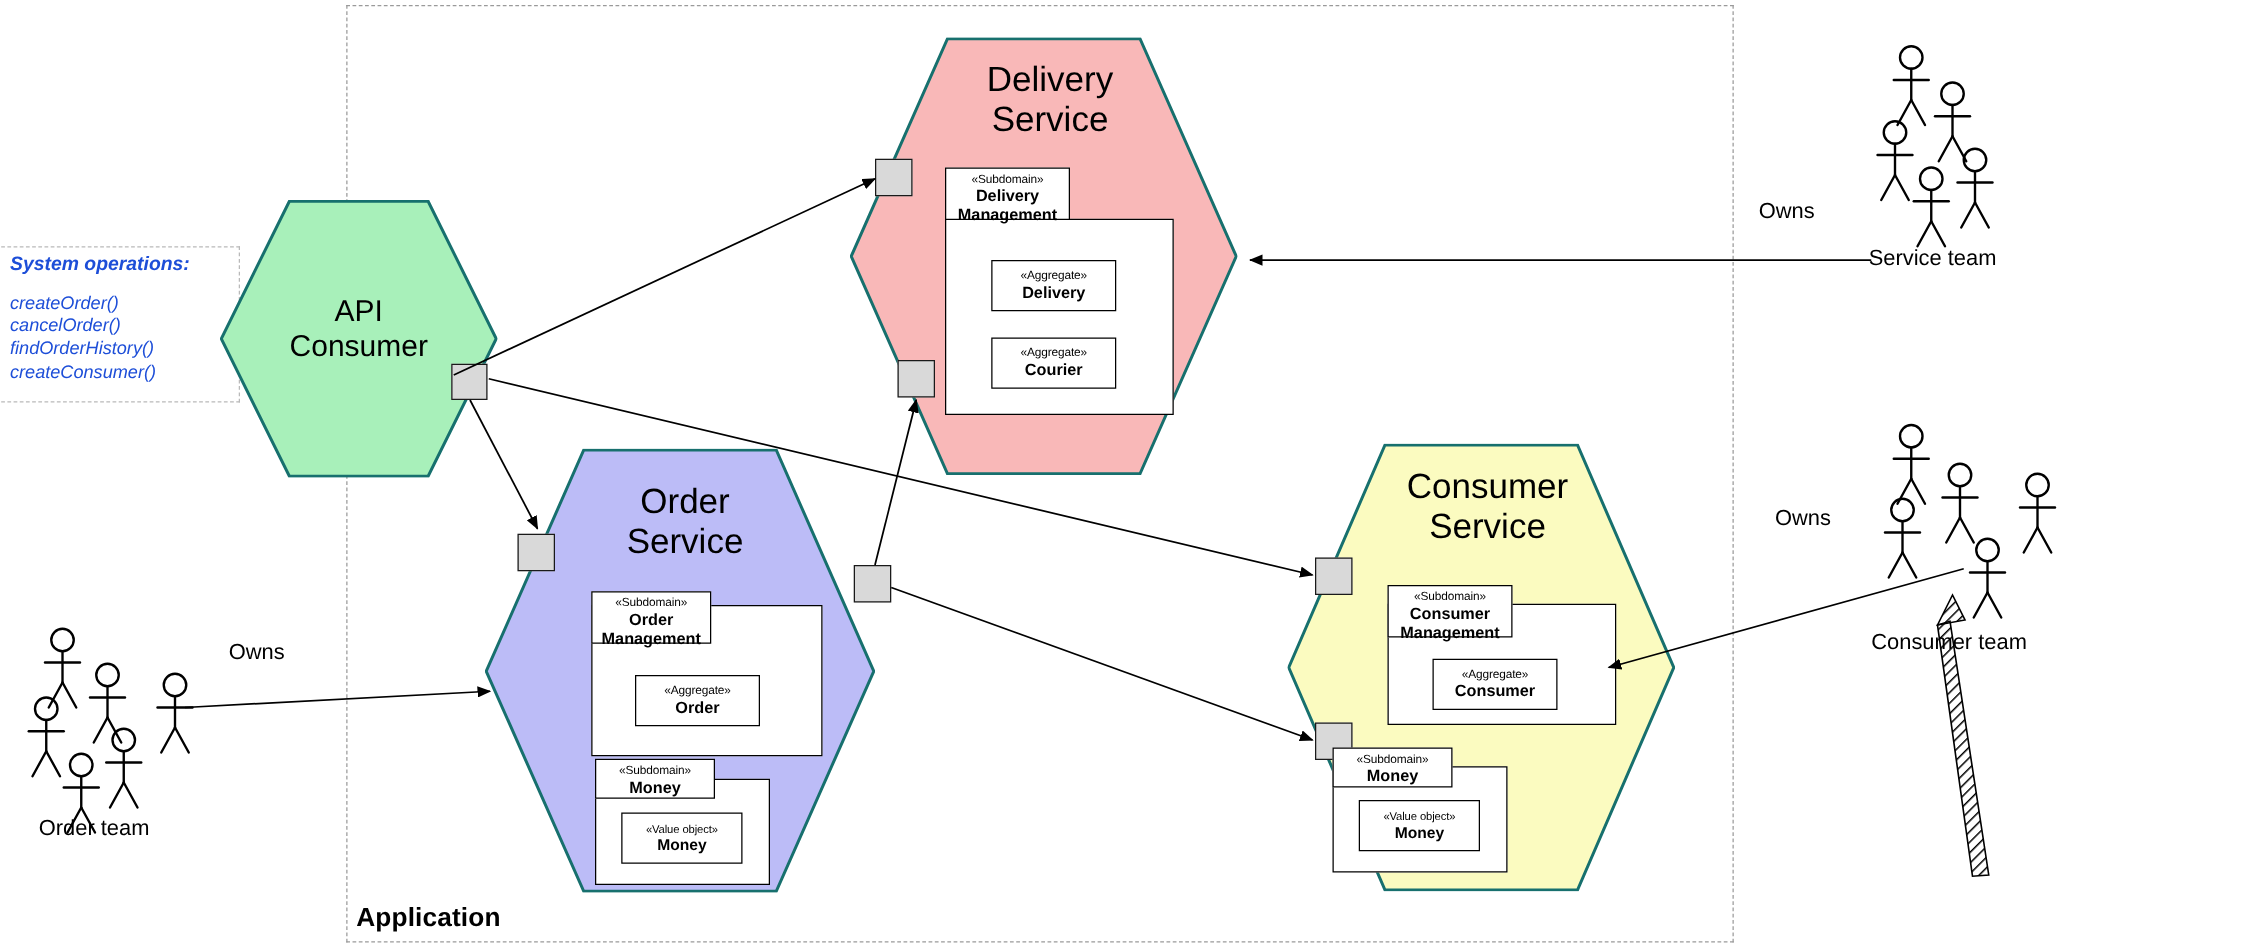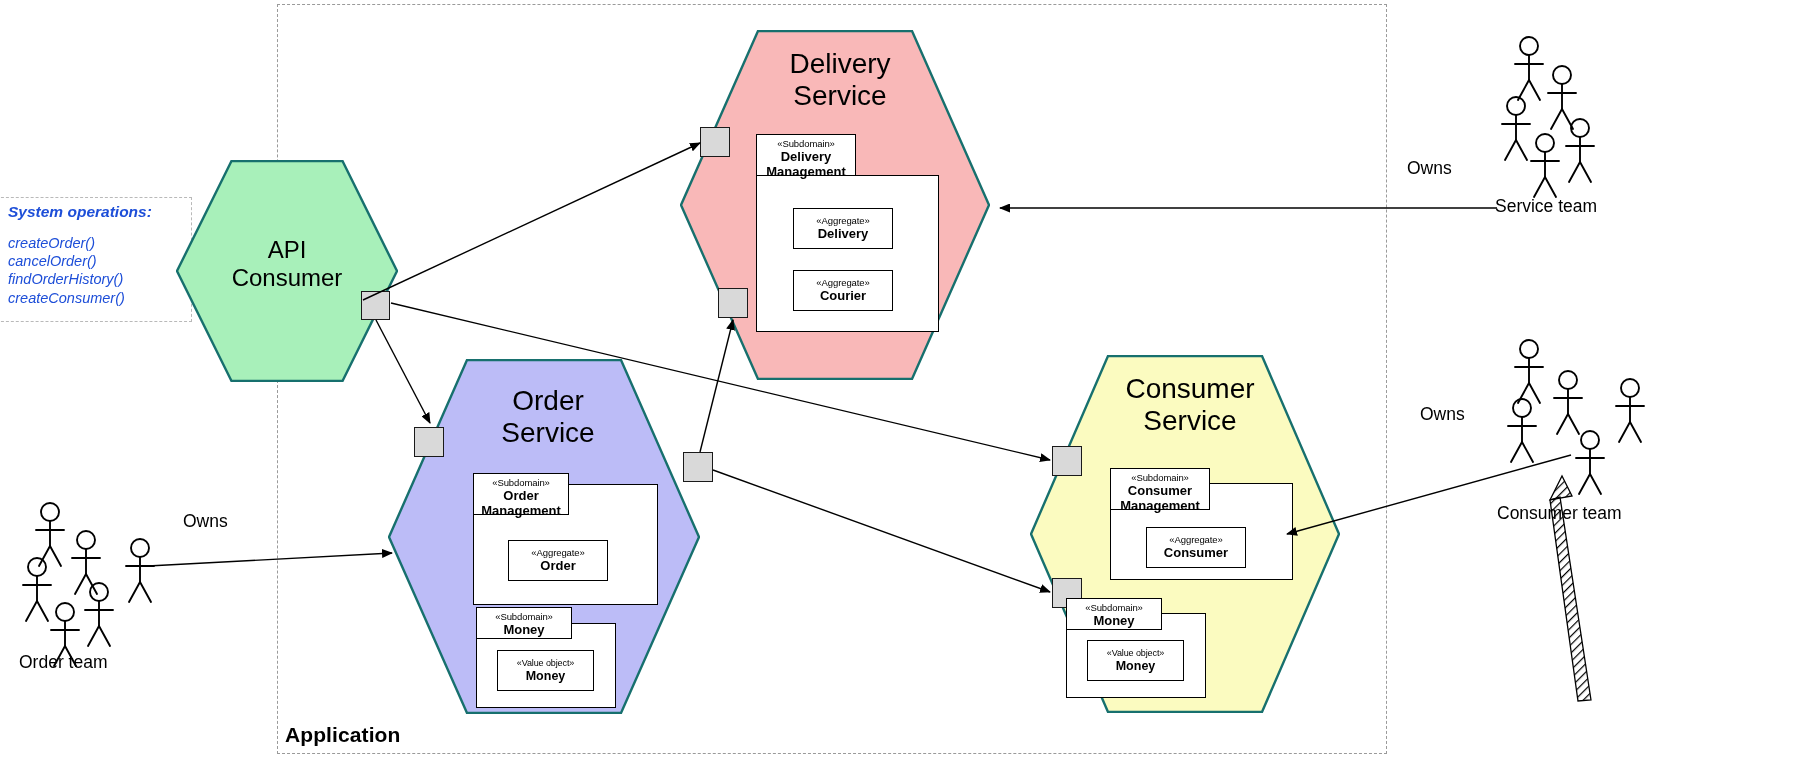--- a/index.html
+++ b/index.html
@@ -332,21 +332,21 @@
           <circle cx="1630" cy="388" r="9"></circle>
           <line x1="1630" y1="397" x2="1630" y2="422"></line>
           <line x1="1616" y1="406" x2="1644" y2="406"></line>
           <line x1="1630" y1="422" x2="1619" y2="442"></line>
           <line x1="1630" y1="422" x2="1641" y2="442"></line>
         </g>
     </g>
   </svg>
 
   <div class="lbl" style="left:183px;top:511px;">Owns</div>
-  <div class="teamlbl" style="left:19px;top:652px;">Order team</div>
+  <div class="teamlbl" style="left:31px;top:652px;">Order team</div>
 
   <div class="lbl" style="left:1407px;top:158px;">Owns</div>
   <div class="teamlbl" style="left:1495px;top:196px;">Service team</div>
 
   <div class="lbl" style="left:1420px;top:404px;">Owns</div>
   <div class="teamlbl" style="left:1497px;top:503px;">Consumer team</div>
 
 
 </div>
 

